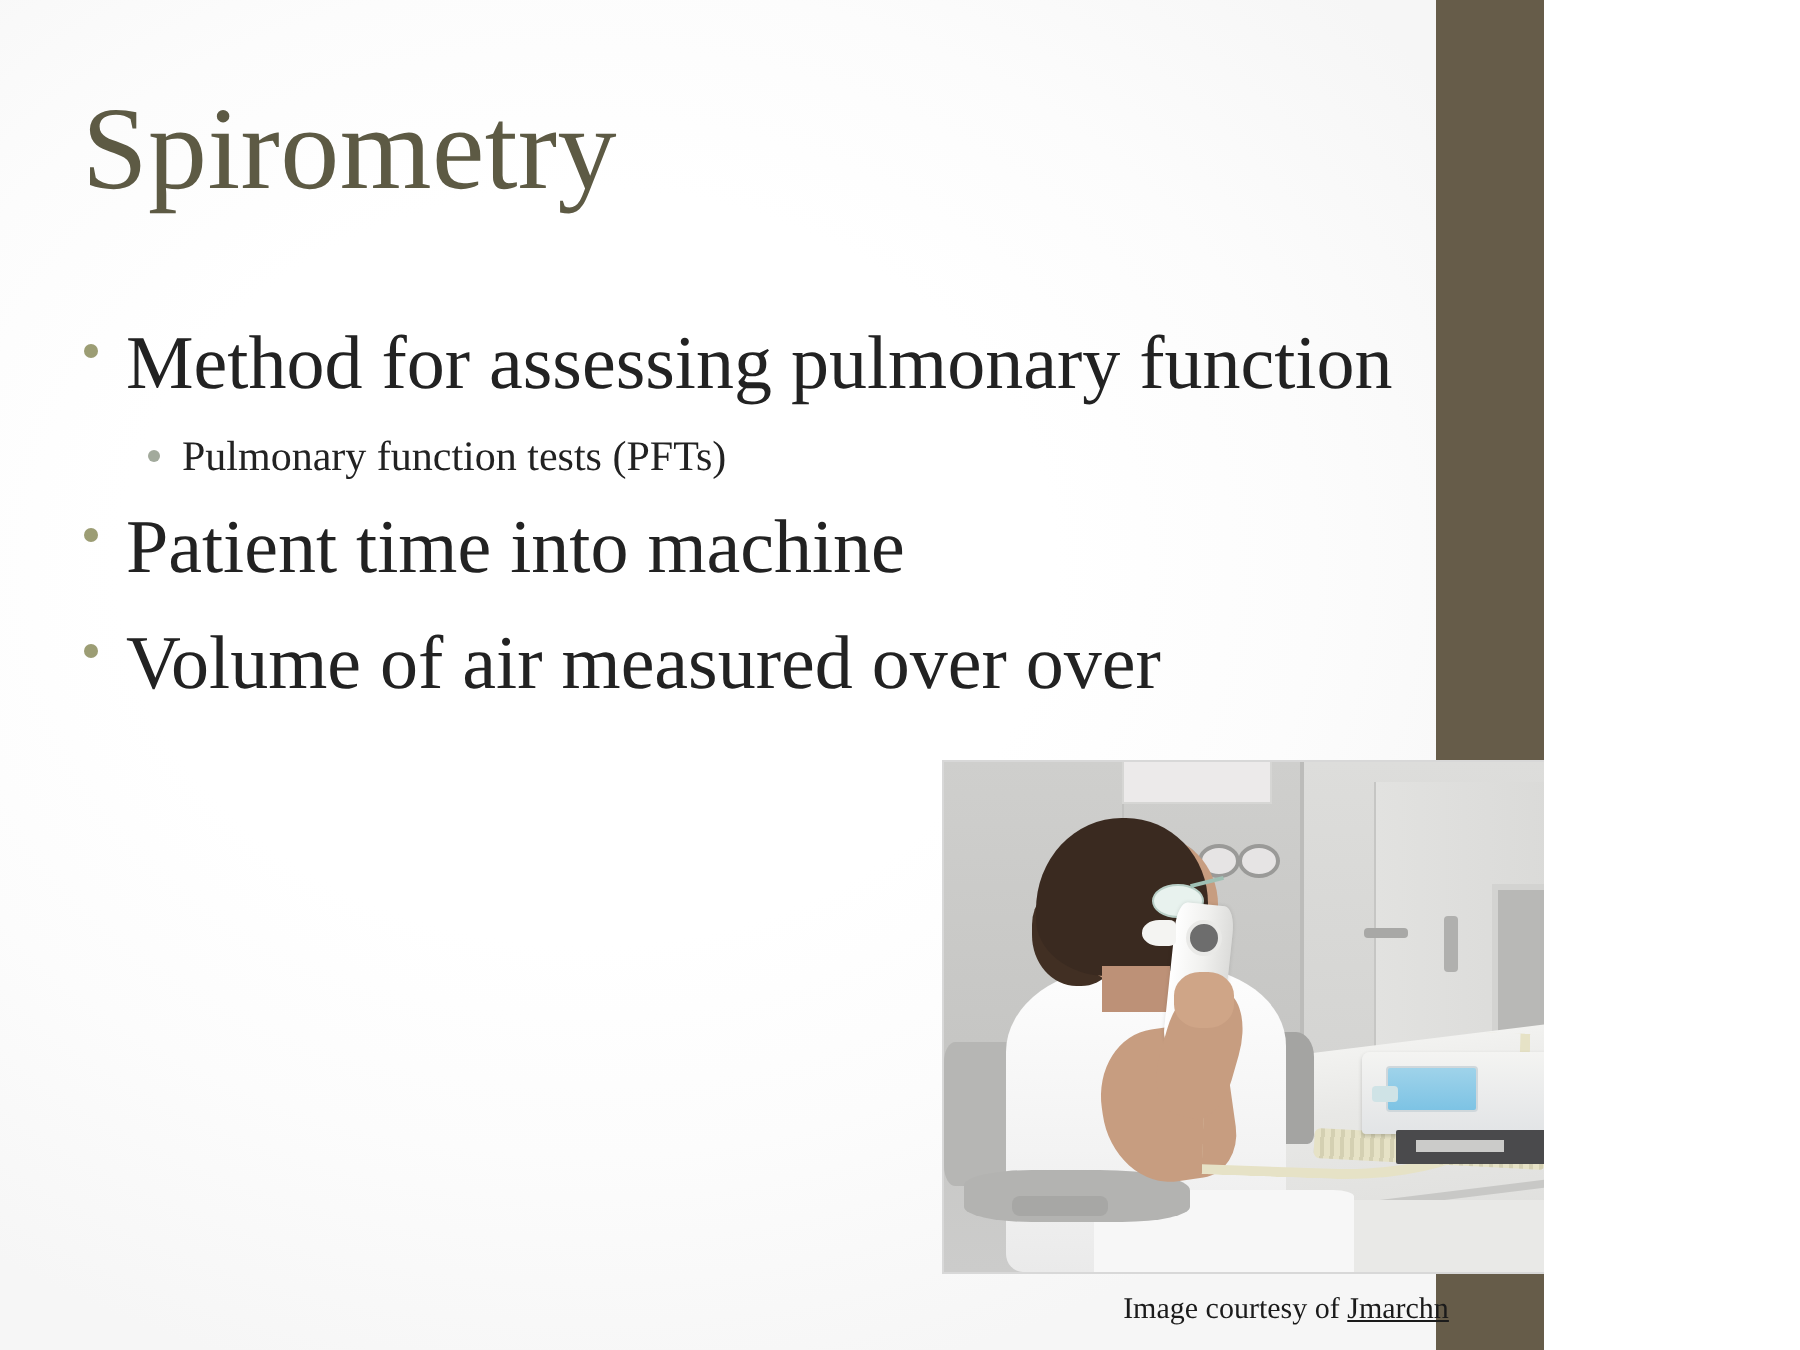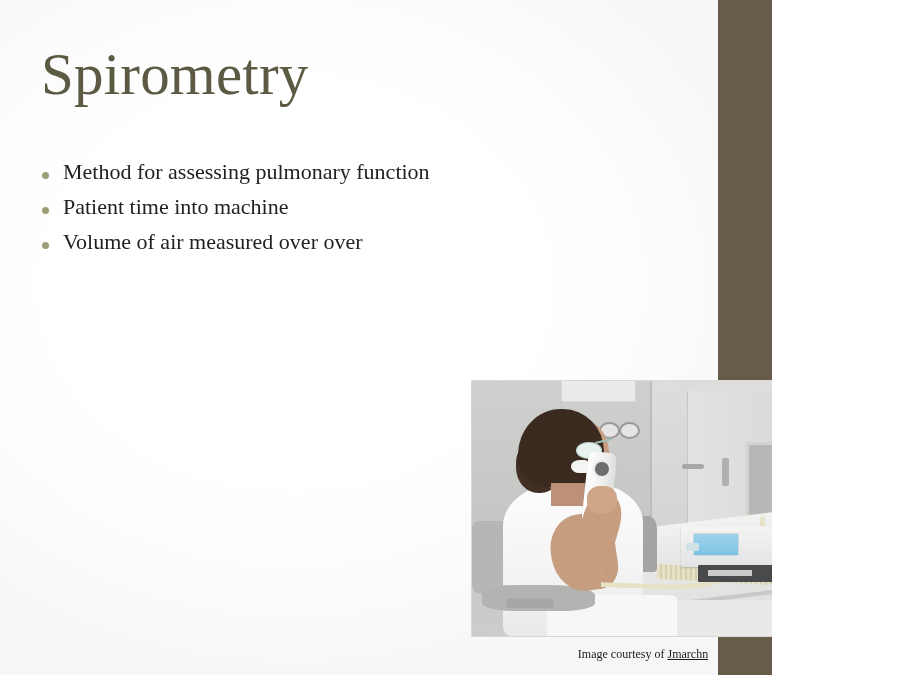--- a/index.html
+++ b/index.html
@@ -111,21 +111,21 @@
     height: 6px;
     background: #a2aa9c;
     margin-top: 11px;
     margin-right: 11px;
   }
   .bullet-text {
     font-family: "Liberation Serif", serif;
     color: #222222;
   }
   .level-1 .bullet-text {
-    font-size: 22px;
+    font-size: 38px;
     line-height: 1.42;
     text-align: center;
   }
   .level-2 .bullet-text {
     font-size: 21px;
     line-height: 1.35;
   }
 
   
   .photo-frame {
@@ -540,21 +540,21 @@
   }
 
   
   .caption {
     position: absolute;
     left: 471px;
     top: 647px;
     width: 344px;
     text-align: center;
     font-family: "Liberation Serif", serif;
-    font-size: 12px;
+    font-size: 15px;
     color: #1b1b1b;
   }
   .caption .link {
     text-decoration: underline;
   }
 </style>
 </head>
 <body>
 
 <div class="slide">
@@ -569,20 +569,24 @@
 
   <div class="title">Spirometry</div>
 
   <div class="body-list">
 
     <div class="bullet-row level-1">
       <span class="dot"></span>
       <span class="bullet-text">Method for assessing pulmonary function</span>
     </div>
 
+    <div class="bullet-row level-2">
+      <span class="dot"></span>
+      <span class="bullet-text">Pulmonary function tests (PFTs)</span>
+    </div>
 
     <div class="bullet-row level-1">
       <span class="dot"></span>
       <span class="bullet-text">Patient time into machine</span>
     </div>
 
     <div class="bullet-row level-1">
       <span class="dot"></span>
       <span class="bullet-text">Volume of air measured over over</span>
     </div>

